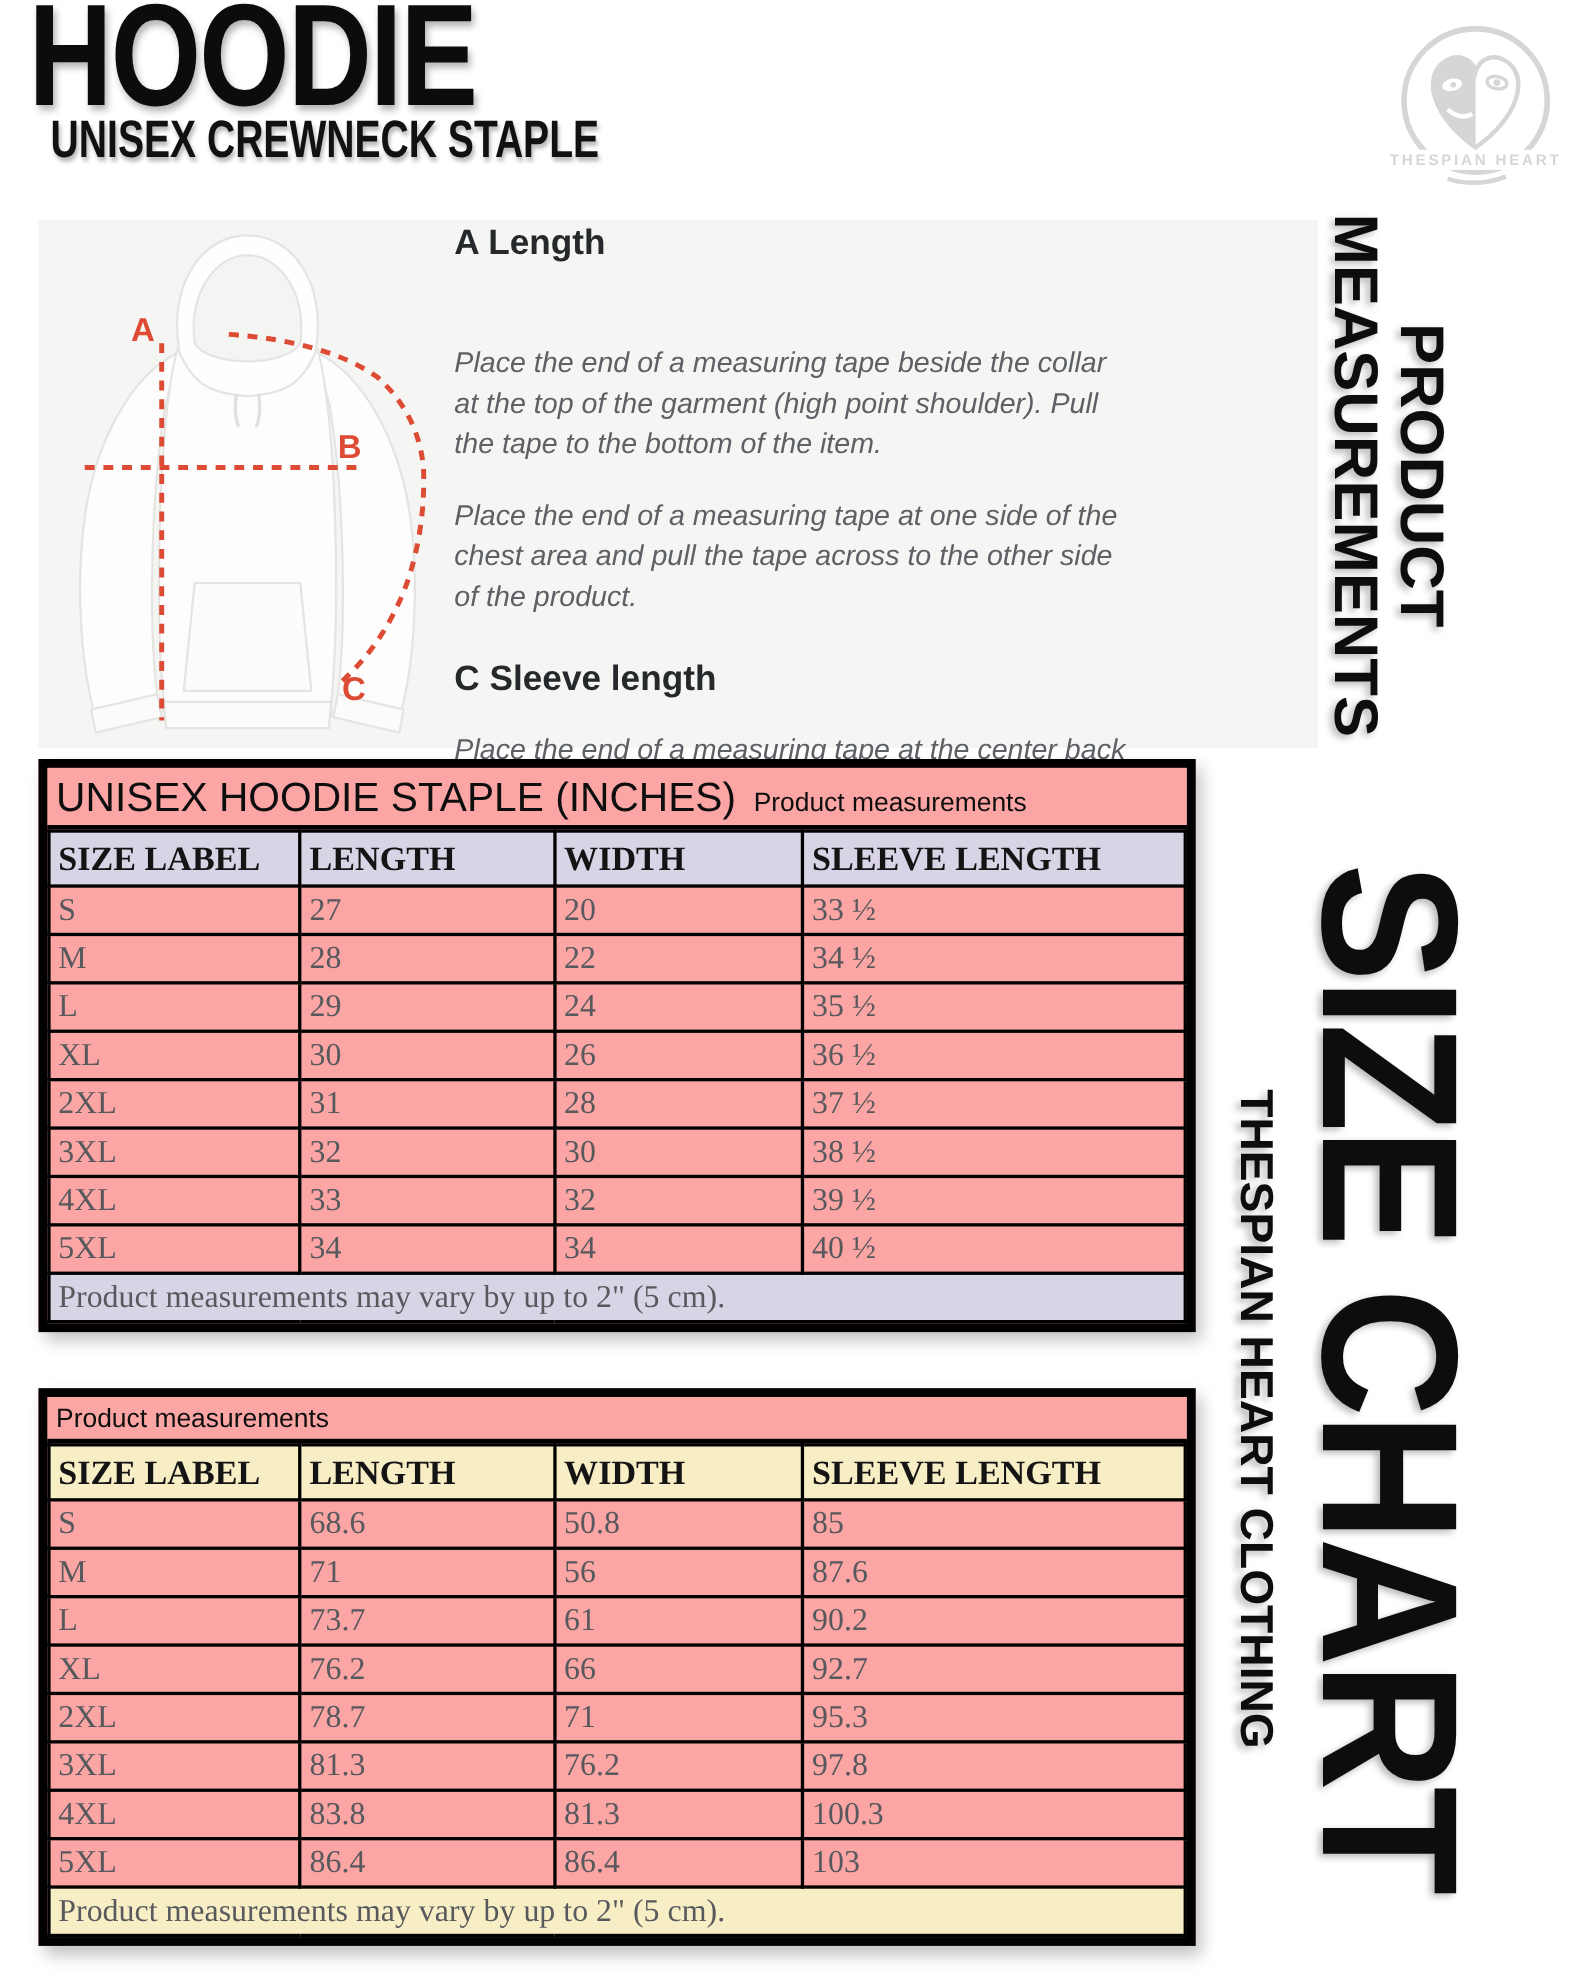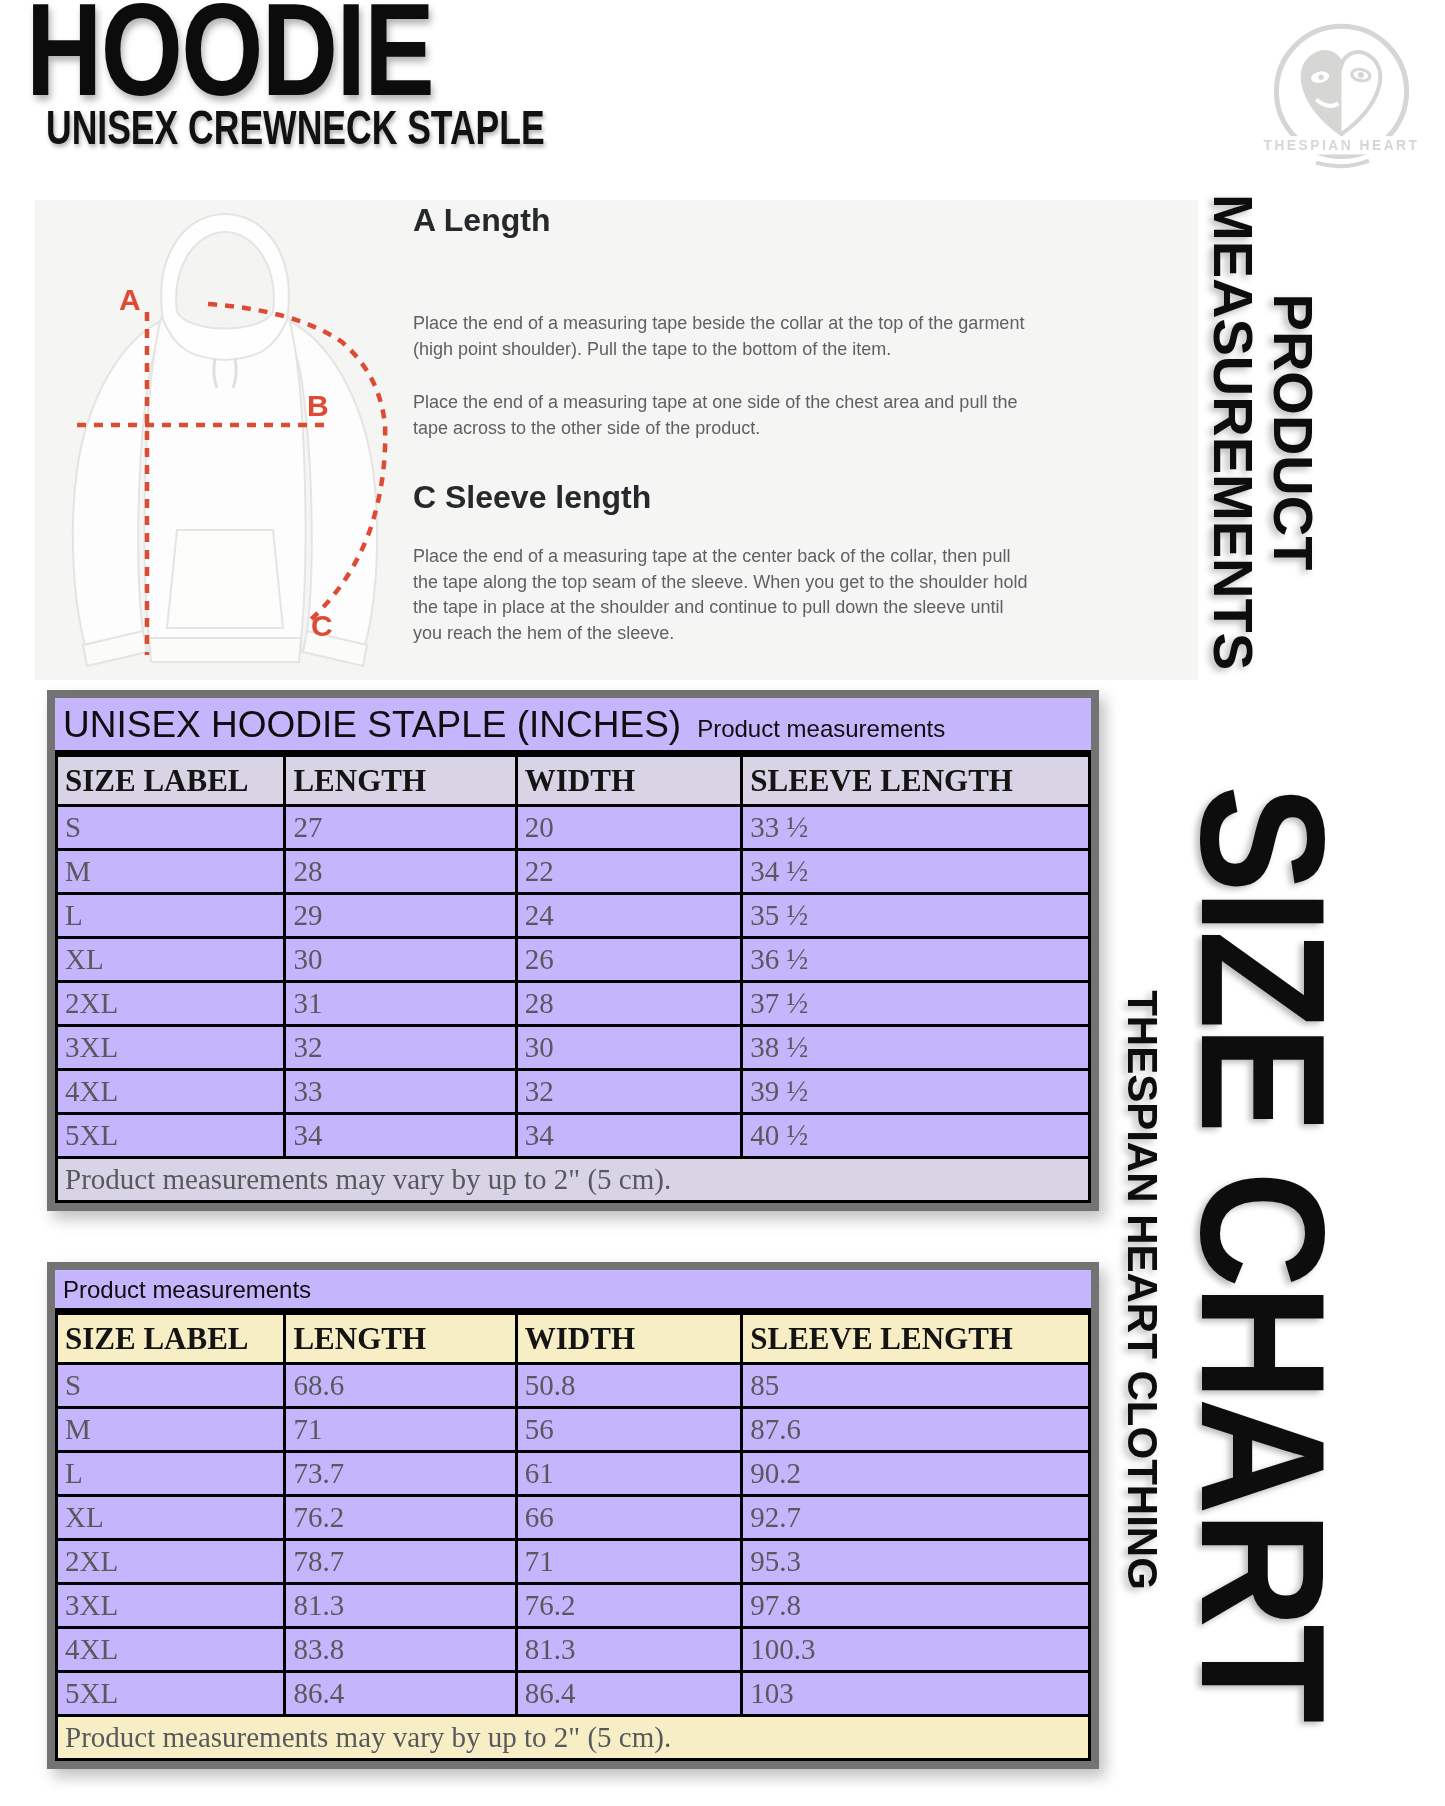--- a/index.html
+++ b/index.html
@@ -37,33 +37,32 @@
     left:673px;top:1164px;width:1180px;height:176px;
     font-size:176px;line-height:1;text-align:center;white-space:nowrap;letter-spacing:-4px;
     transform:rotate(90deg) scaleX(0.92);
   }
 
   
   .guide-panel{left:35px;top:200px;width:1163px;height:480px;background:var(--panel-bg,#f5f5f3);}
   .hoodie-svg{position:absolute;left:0;top:0;}
   .guide-col{position:absolute;left:378px;top:2px;width:618px;}
   .guide-heading{font-size:32px;font-weight:bold;color:#26292c;margin:0;}
-  .guide-body{font-size:18px;line-height:1.42;color:var(--body-text,#5d6166);margin:0;}
+  .guide-body{font-size:26px;line-height:1.42;color:var(--body-text,#5d6166);margin:0;font-style:italic;}
   .gap-a{margin-top:72px;}
   .gap-h{margin-top:38px;}
   .gap-p{margin-top:28px;}
 
   
   .logo{left:1253px;top:10px;}
 
   
   .size-table{
-    left:35px;width:1036px;background:#c4b5fd;border:8px solid #737373;
+    left:35px;width:1036px;background:#fca5a5;border:8px solid #000000;
     box-shadow:6px 8px 14px rgba(0,0,0,0.25);
-    margin-left:12px;
   }
   .table-inches{top:690px;}
   .table-cm{top:1262px;}
   .t-titlerow{display:flex;align-items:baseline;gap:16px;padding:6px 10px 4px 8px;border-bottom:4px solid #000;}
   .t-title{font-size:37px;color:#0e0e0e;white-space:nowrap;}
   .t-sub{font-size:24px;color:#0e0e0e;white-space:nowrap;}
   table.grid{width:100%;border-collapse:collapse;table-layout:fixed;font-family:Liberation Serif, serif;}
   table.grid th{
     font-size:31px;font-weight:bold;color:#141414;text-align:left;
     height:47px;padding:0 0 0 7px;border:3px solid #000;

